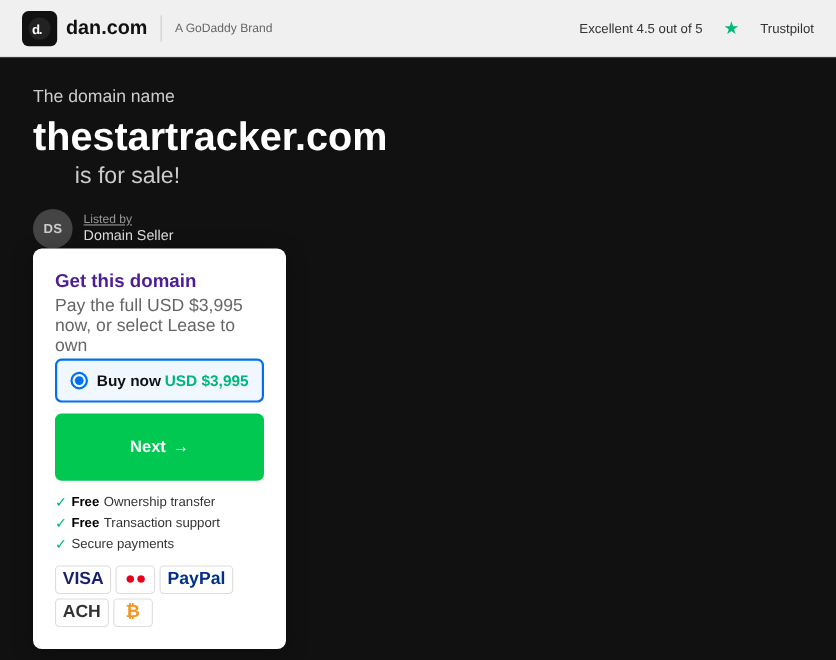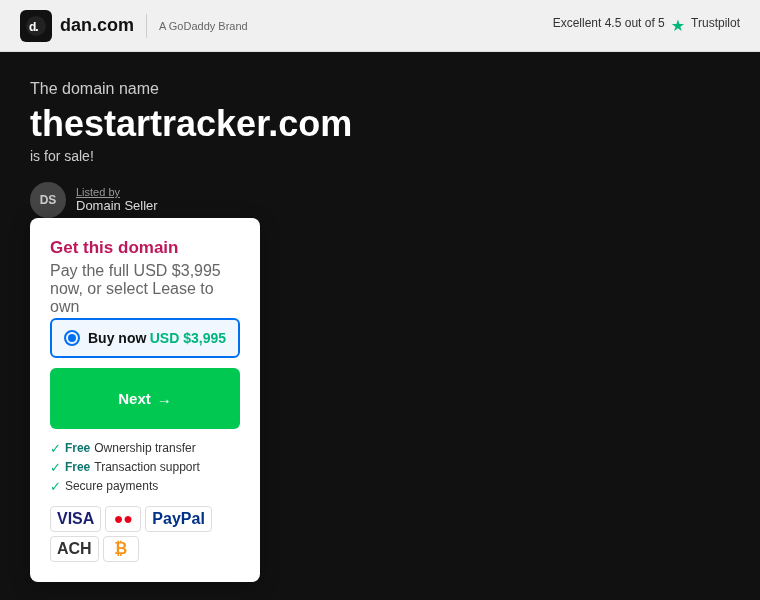--- a/index.html
+++ b/index.html
@@ -47,22 +47,22 @@
       width: 1px;
       height: 24px;
       background: #ccc;
     }
     .godaddy-text {
       font-size: 11px;
       color: #666;
     }
     .trustpilot-area {
       display: flex;
-      align-items: flex-start;
-      gap: 6px;
+      align-items: center;
+      gap: 19px;
       font-size: 12px;
       color: #333;
     }
     .star-icon {
       color: #00b67a;
       font-size: 16px;
     }
 
     
     .hero {
@@ -85,23 +85,24 @@
       margin-bottom: 6px;
     }
     .hero-domain {
       font-size: 36px;
       font-weight: 800;
       color: white;
       line-height: 1.1;
       margin-bottom: 4px;
     }
     .hero-forsale {
-      font-size: 14px;
+      font-size: 21px;
       color: #ccc;
       margin-bottom: 18px;
+      margin-left: 38px;
     }
     .seller-info {
       display: flex;
       align-items: center;
       gap: 10px;
       margin-top: 16px;
     }
     .seller-avatar {
       width: 36px;
       height: 36px;
@@ -135,21 +136,21 @@
       padding: 20px;
       width: 230px;
       min-width: 230px;
       box-shadow: 0 4px 20px rgba(0,0,0,0.3);
       position: relative;
       top: 0;
     }
     .card-title {
       font-size: 17px;
       font-weight: 700;
-      color: #be185d;
+      color: #4c1d95;
       margin-bottom: 4px;
     }
     .card-subtitle {
       font-size: 16px;
       color: #666;
       margin-bottom: 2px;
     }
     .purchase-option {
       display: flex;
       align-items: center;
@@ -230,21 +231,21 @@
     }
     .perk-item {
       font-size: 12px;
       color: #333;
       margin-bottom: 4px;
       display: flex;
       align-items: center;
       gap: 4px;
     }
     .perk-free {
-      color: #0f766e;
+      color: #000000;
       font-weight: 700;
     }
     .check-green {
       color: #00b67a;
       font-size: 13px;
     }
     .payment-icons {
       display: flex;
       gap: 4px;
       flex-wrap: wrap;

